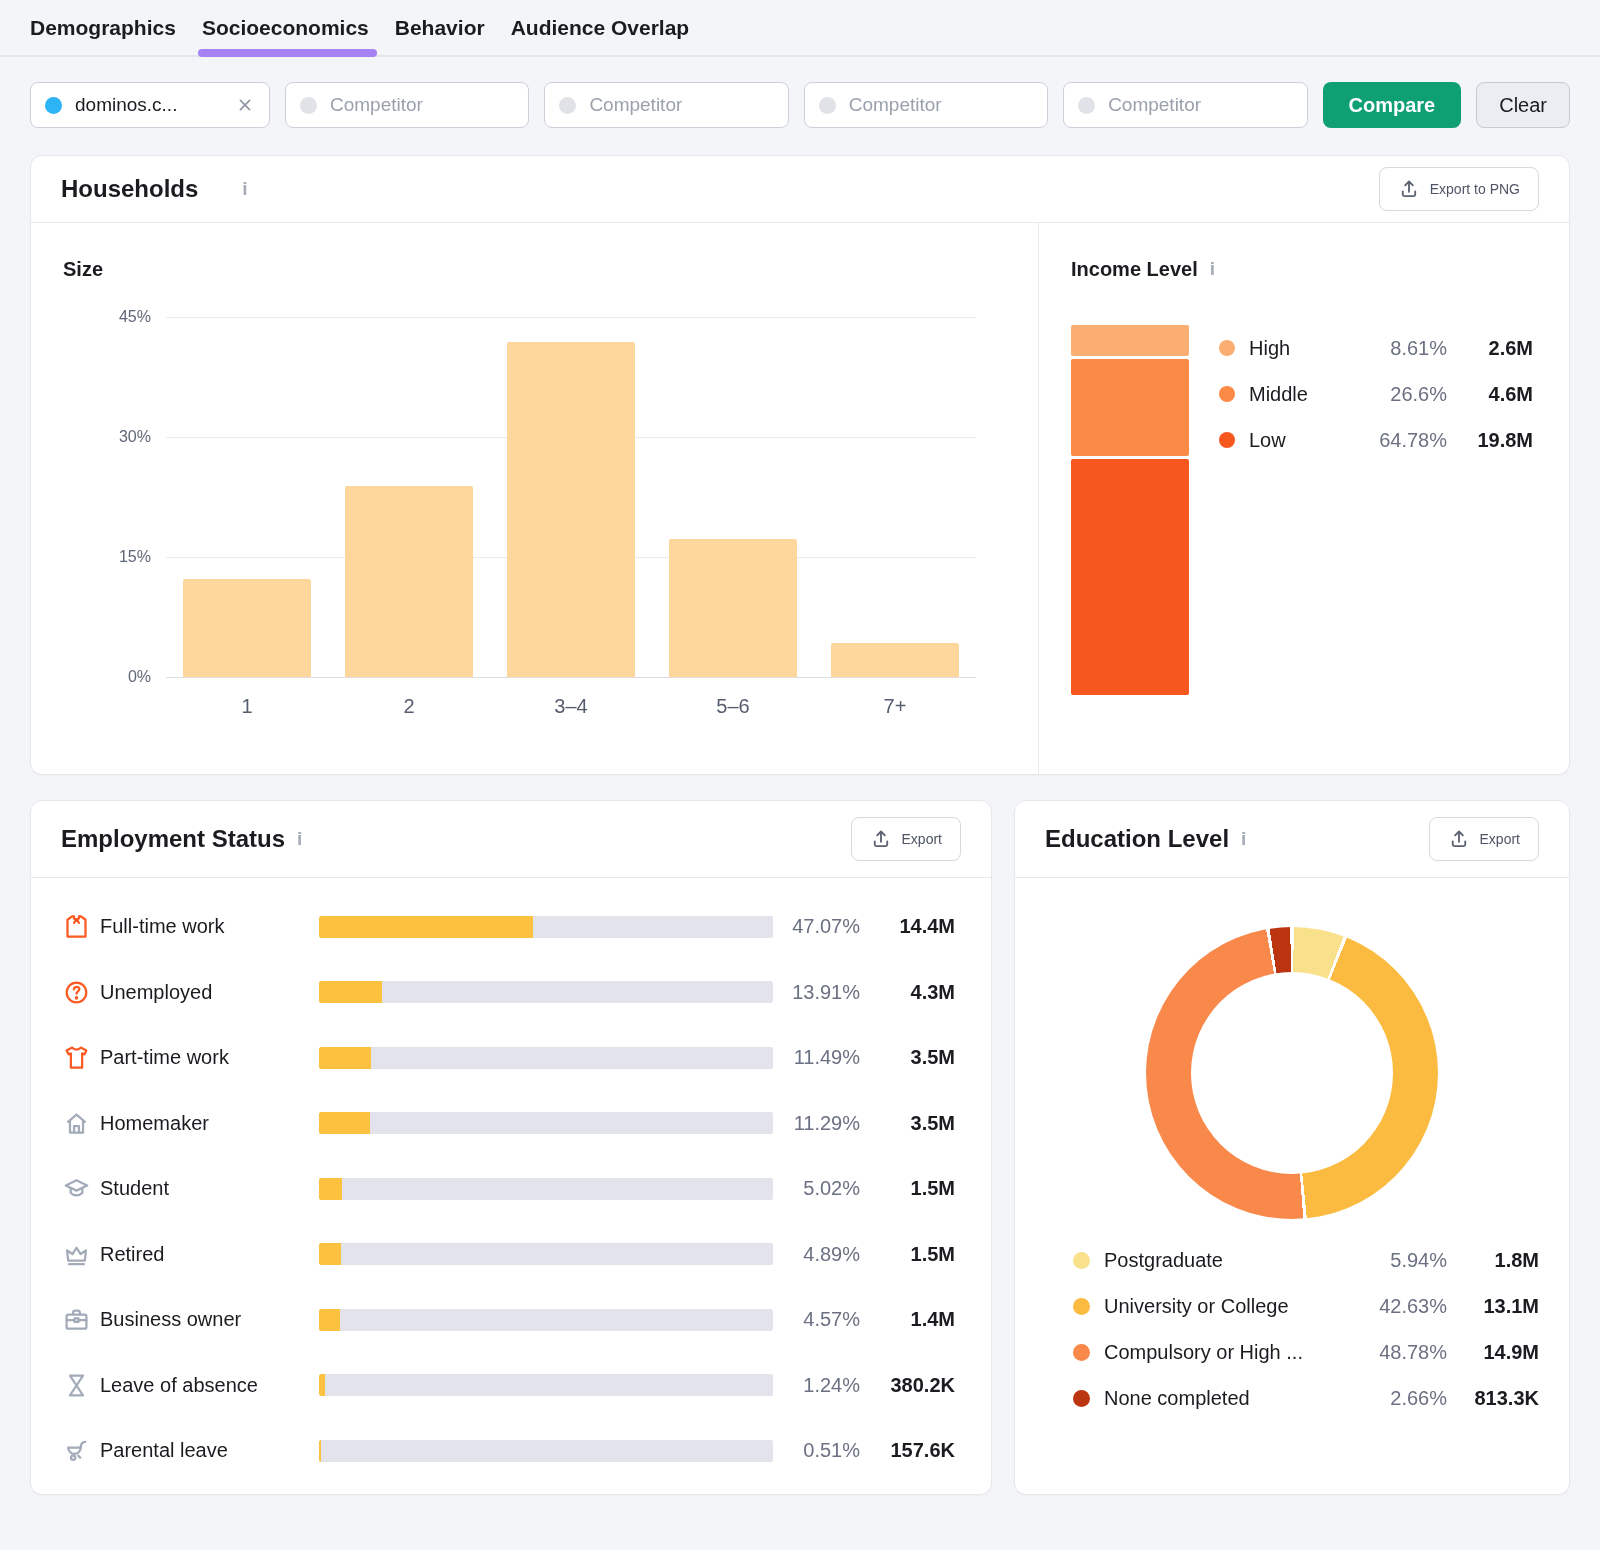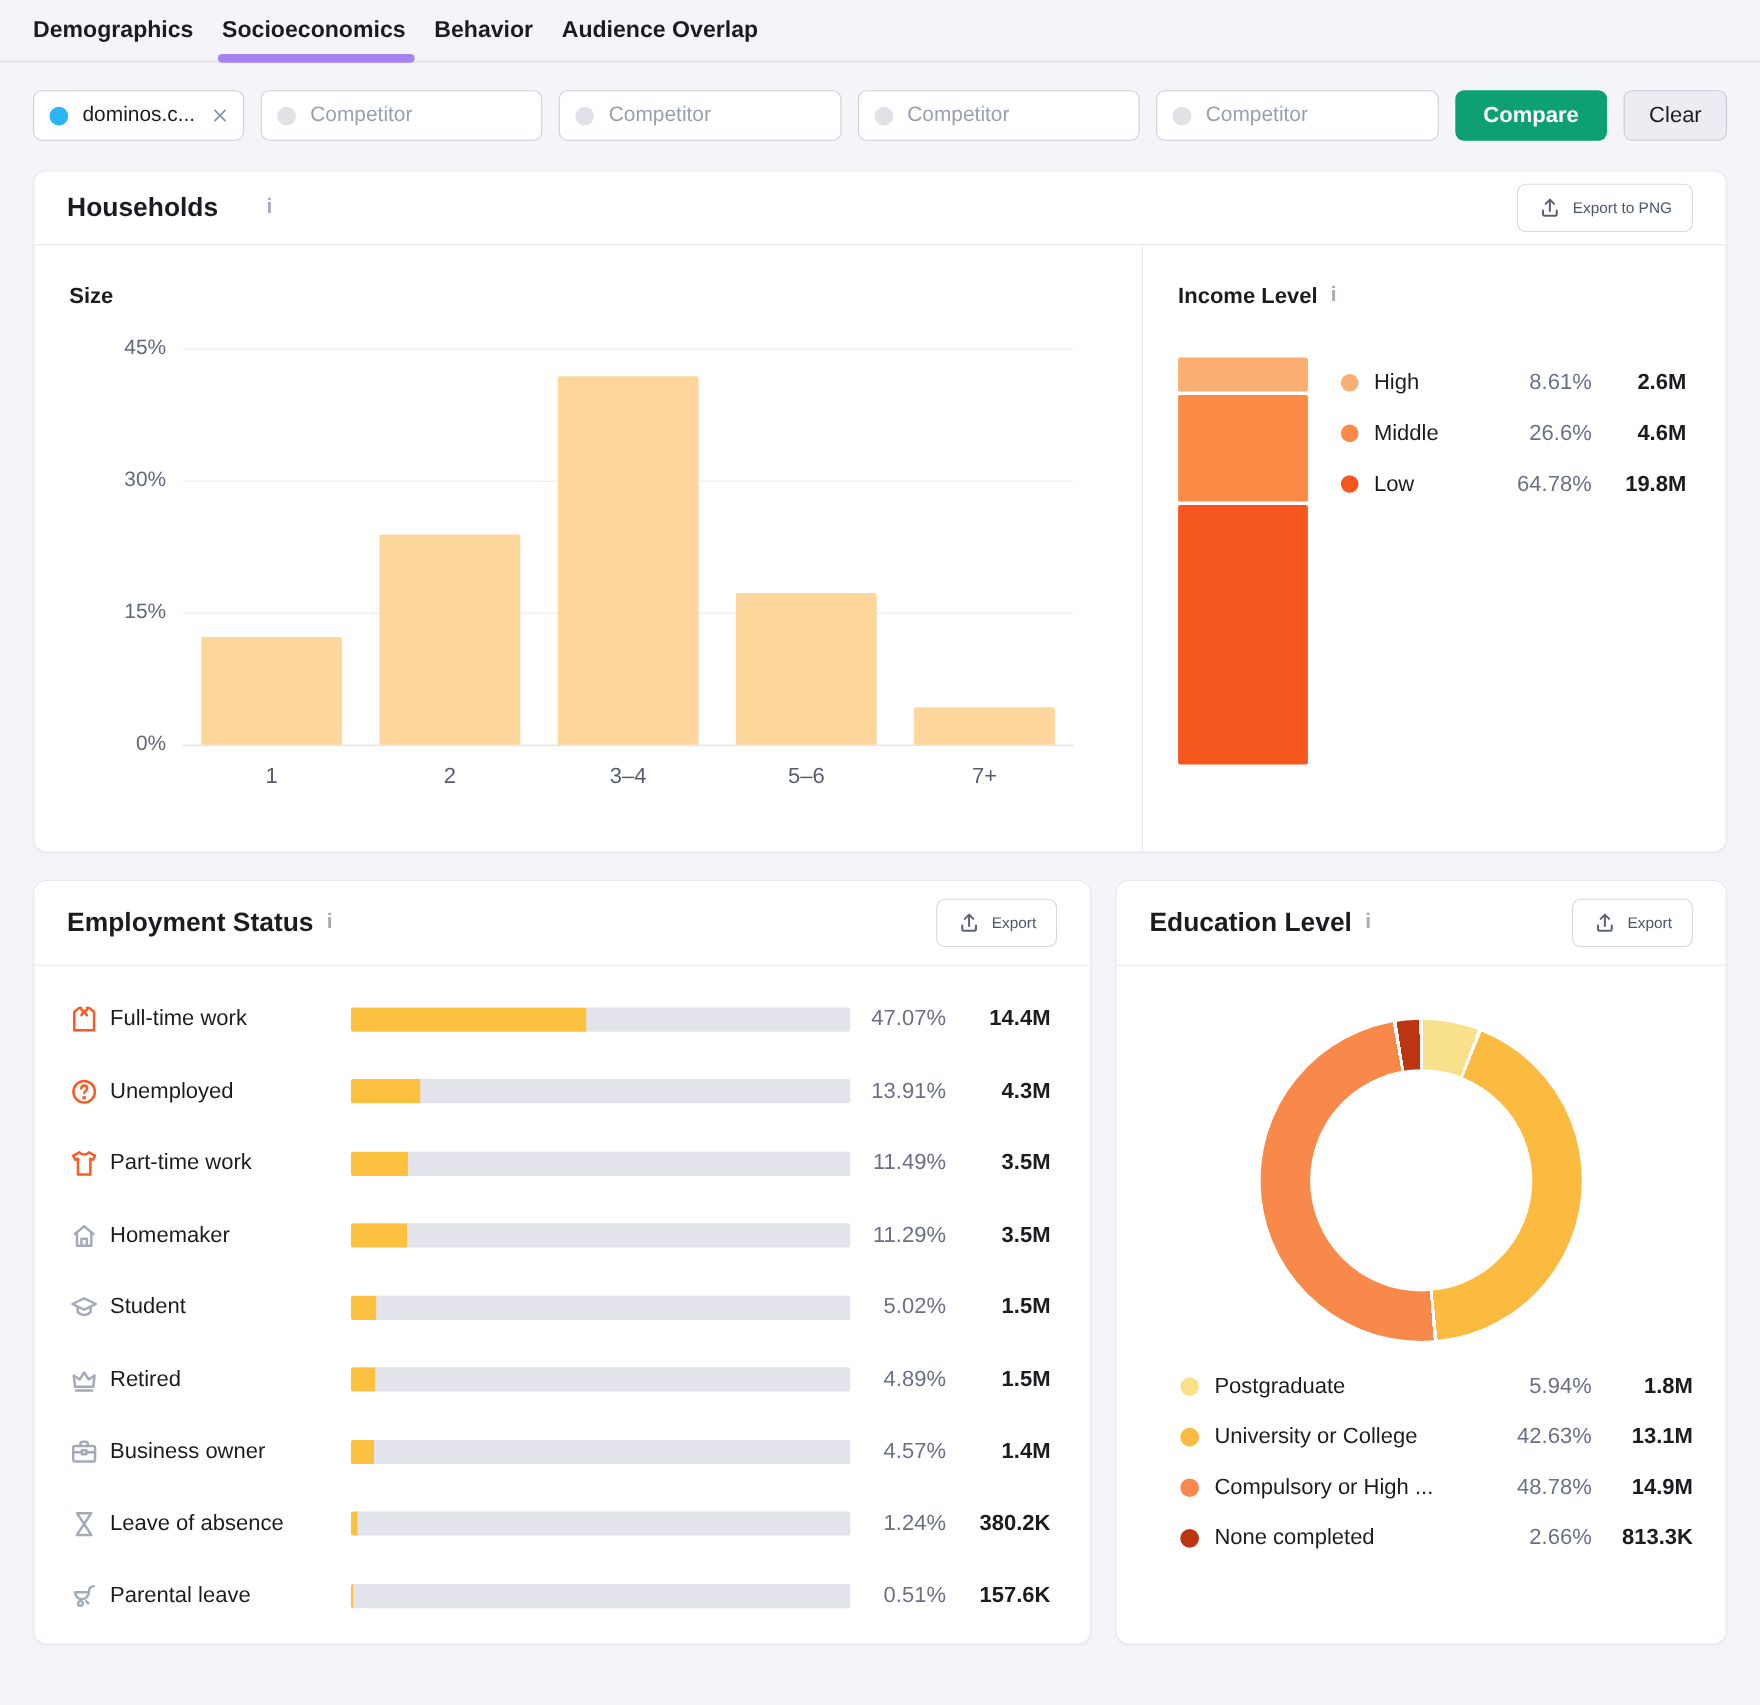--- a/index.html
+++ b/index.html
@@ -15,21 +15,21 @@
     border-bottom:2px solid #E4E5EA;display:flex;align-items:center;gap:26px;padding:0 0 0 30px;
   }
   .tab{position:relative;height:100%;display:flex;align-items:center;
     font-size:21px;font-weight:700;cursor:pointer;white-space:nowrap;}
   .tab.active::after{content:"";position:absolute;left:-4px;right:-8px;bottom:-2px;height:8px;
     border-radius:4px;background:#A583F2;}
   
   .filters{position:absolute;top:82px;left:30px;width:1540px;height:46px;display:flex;gap:15px;}
   .chip{box-sizing:border-box;height:46px;background:#fff;border:1px solid #CDD0D9;border-radius:8px;
     display:flex;align-items:center;padding:0 14px;gap:13px;font-size:19px;}
-  .chip.domain{width:192px;}
+  .chip.domain{width:240px;}
   .chip.competitor{flex:1;}
   .chip .placeholder{color:#9AA1AD;}
   .dot{width:17px;height:17px;border-radius:50%;flex:none;}
   .chip .close{margin-left:auto;width:20px;height:20px;color:#8F96A3;cursor:pointer;flex:none;display:flex;}
   .btn-compare{height:46px;padding:0 26px;border:none;border-radius:8px;color:#fff;
     font-weight:700;font-size:20px;font-family:Liberation Sans, sans-serif;cursor:pointer;}
   .btn-clear{height:46px;padding:0 22px;background:#ECEDF2;border:1px solid #C7CAD2;border-radius:8px;
     font-size:20px;color:#1B1C20;font-family:inherit;cursor:pointer;}
   
   .card{position:absolute;background:#fff;border:1px solid #E7E8EC;border-radius:12px;
@@ -44,21 +44,21 @@
   #households{top:155px;left:30px;width:1540px;height:620px;}
   #households .card-head{height:66px;gap:32px;}
   .hh-body{display:flex;height:552px;}
   .size-col{width:1007px;box-sizing:border-box;padding:34px 10px 0 32px;}
   .income-col{flex:1;border-left:1px solid #E8E9ED;box-sizing:border-box;padding:34px 36px 0 32px;}
   .section-title{font-size:20px;font-weight:700;margin:0;display:flex;align-items:center;line-height:24px;}
   
   .size-chart{position:relative;margin-top:24px;height:430px;width:920px;}
   .gridline{position:absolute;left:103px;width:810px;height:1px;background:#E9EBEF;}
   .gridline.base{background:#DCDEE3;}
-  .ytick{position:absolute;left:0;width:88px;text-align:right;font-size:19px;color:#606777;
+  .ytick{position:absolute;left:0;width:88px;text-align:right;font-size:16px;color:#606777;
     transform:translateY(-50%);}
   .sbar{position:absolute;border-radius:2px 2px 0 0;}
   .xtick{position:absolute;top:390px;width:162px;text-align:center;font-size:20px;color:#565D6E;}
   
   .income-flex{display:flex;margin-top:44px;}
   .income-stack{width:118px;height:370px;display:flex;flex-direction:column;gap:3px;flex:none;}
   .income-stack .seg{border-radius:2px;}
   .income-legend{margin-left:30px;flex:1;padding-top:0;}
   .legend-row{display:flex;align-items:center;height:46px;font-size:20px;}
   .legend-dot{width:16px;height:16px;border-radius:50%;margin-right:14px;flex:none;}

